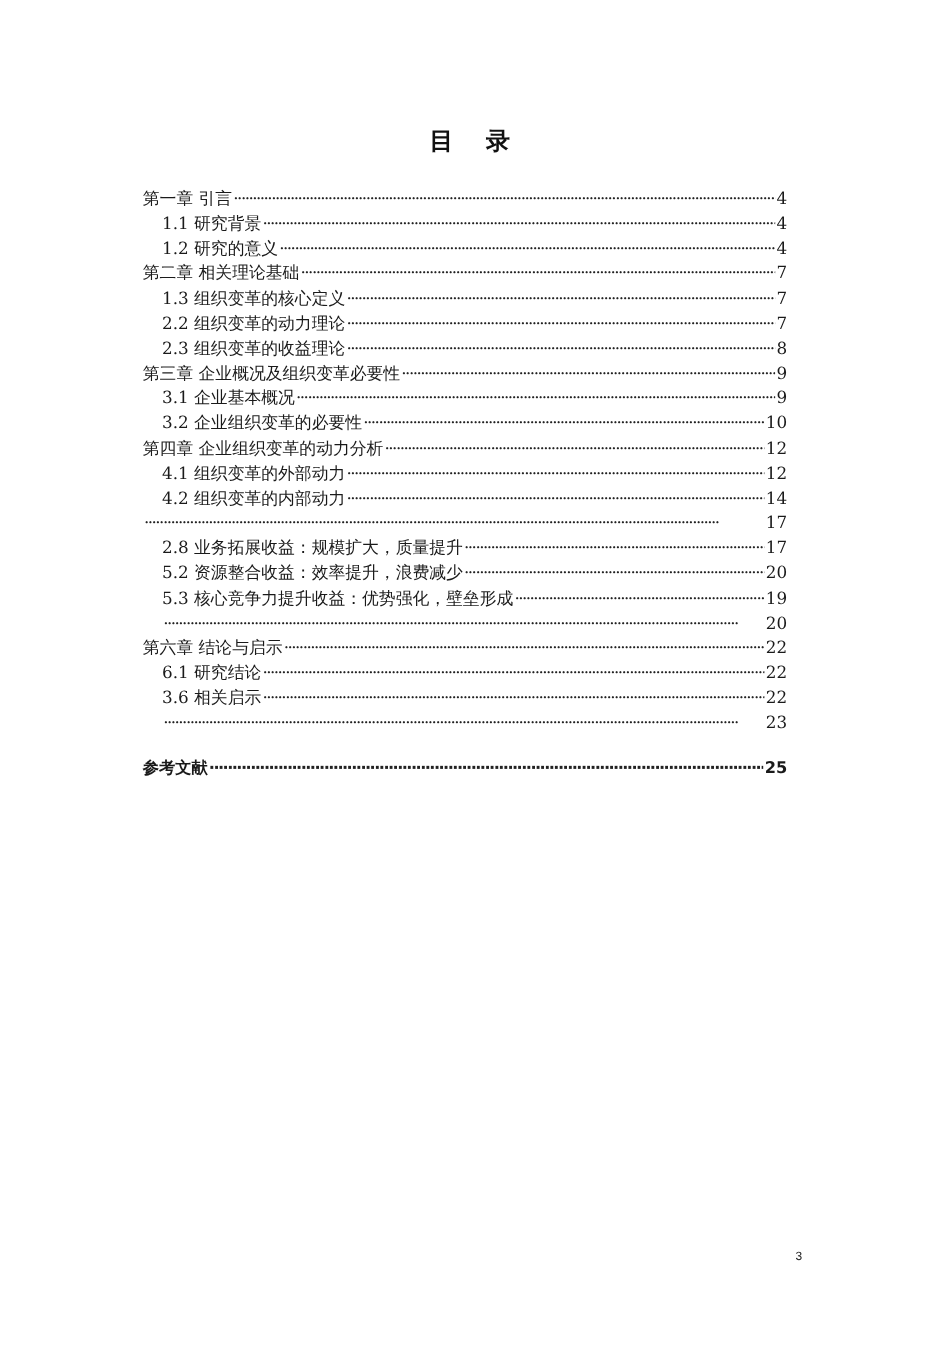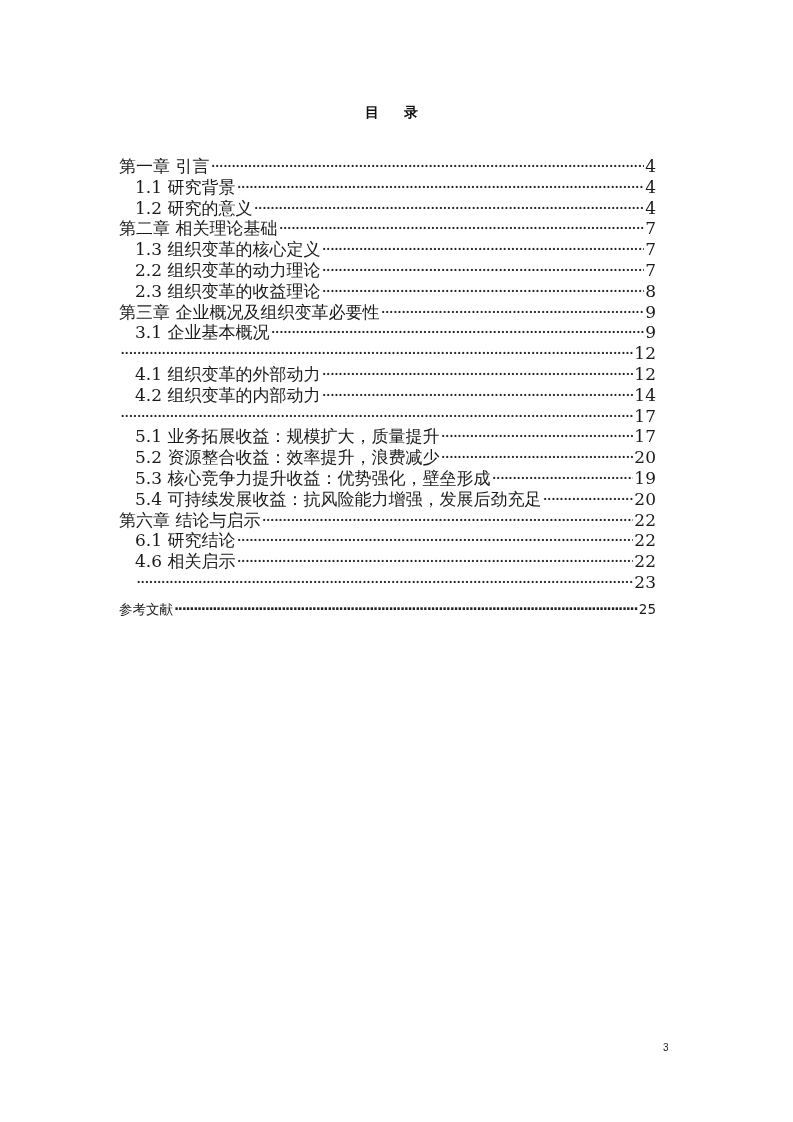--- a/index.html
+++ b/index.html
@@ -1,25 +1,25 @@
 <!DOCTYPE html>
 <html><head>
 <meta charset="utf-8">
 <style>
   html, body { margin: 0; padding: 0; background: #ffffff; }
   body { width: 793px; height: 1122px; position: relative; overflow: hidden; font-family: "DejaVu Serif", "Liberation Serif", serif; color: #1a1a1a; }
-  .page-title { position: absolute; top: 104px; left: 0; width: 793px; text-align: center; font-family: "DejaVu Sans", "Liberation Sans", sans-serif; font-weight: bold; font-size: 14px; letter-spacing: 10px; color: #111; }
+  .page-title { position: absolute; top: 104px; left: 0; width: 793px; text-align: center; font-family: "DejaVu Sans", "Liberation Sans", sans-serif; font-weight: bold; font-size: 20px; letter-spacing: 10px; color: #111; }
   .toc { position: absolute; top: 156px; left: 119px; width: 537px; }
-  .toc-row { display: flex; align-items: flex-end; height: 20.8px; font-size: 17px; line-height: 20.8px; white-space: nowrap; }
+  .toc-row { display: flex; align-items: flex-end; height: 20.8px; font-size: 14px; line-height: 20.8px; white-space: nowrap; }
   .toc-row.sub { padding-left: 16px; }
   .toc-row .label { flex: 0 0 auto; }
   .toc-row .dots { flex: 1 1 auto; overflow: hidden; margin: 0 1px; height: 20.8px; position: relative; }
   .toc-row .dots::after { content: "························································································································································"; position: absolute; left: 0; bottom: 0; letter-spacing: -1.3px; color: #222; }
   .toc-row .page { flex: 0 0 auto; text-align: right; }
-  .toc-row.refs { margin-top: 6px; font-weight: normal; font-family: "DejaVu Sans", "Liberation Sans", sans-serif; font-size: 13.5px; }
+  .toc-row.refs { margin-top: 16px; font-weight: bold; font-family: "DejaVu Sans", "Liberation Sans", sans-serif; font-size: 13.5px; }
   .toc-row.refs .dots::after { font-weight: bold; }
   .page-number { position: absolute; top: 1042px; left: 663px; font-family: "Liberation Sans", sans-serif; font-size: 10px; color: #222; }
 </style>
 </head>
 <body>
 
 <div class="page-title">目 录</div>
 
 <div class="toc">
   <div class="toc-row">
@@ -60,70 +60,75 @@
   <div class="toc-row">
       <span class="label">第三章  企业概况及组织变革必要性 </span>
       <span class="dots"></span>
       <span class="page">9</span>
     </div>
   <div class="toc-row sub">
       <span class="label">3.1  企业基本概况</span>
       <span class="dots"></span>
       <span class="page">9</span>
     </div>
+  <div class="toc-row sub">
+      <span class="label">3.2  企业组织变革的必要性 </span>
+      <span class="dots"></span>
+      <span class="page">10</span>
+    </div>
   <div class="toc-row">
+      <span class="label">第四章  企业组织变革的动力分析</span>
       <span class="dots"></span>
       <span class="page">12</span>
     </div>
   <div class="toc-row sub">
       <span class="label">4.1  组织变革的外部动力 </span>
       <span class="dots"></span>
       <span class="page">12</span>
     </div>
   <div class="toc-row sub">
       <span class="label">4.2  组织变革的内部动力 </span>
       <span class="dots"></span>
       <span class="page">14</span>
     </div>
   <div class="toc-row">
       <span class="dots"></span>
       <span class="page">17</span>
     </div>
   <div class="toc-row sub">
-      <span class="label">5.1  业务拓展收益：规模扩大，质量提升 </span>
+      <span class="label">2.8  业务拓展收益：规模扩大，质量提升 </span>
       <span class="dots"></span>
       <span class="page">17</span>
     </div>
   <div class="toc-row sub">
       <span class="label">5.2  资源整合收益：效率提升，浪费减少 </span>
       <span class="dots"></span>
       <span class="page">20</span>
     </div>
   <div class="toc-row sub">
       <span class="label">5.3  核心竞争力提升收益：优势强化，壁垒形成 </span>
       <span class="dots"></span>
       <span class="page">19</span>
     </div>
   <div class="toc-row sub">
-      <span class="label">5.4  可持续发展收益：抗风险能力增强，发展后劲充足 </span>
       <span class="dots"></span>
       <span class="page">20</span>
     </div>
   <div class="toc-row">
       <span class="label">第六章  结论与启示  </span>
       <span class="dots"></span>
       <span class="page">22</span>
     </div>
   <div class="toc-row sub">
       <span class="label">6.1  研究结论 </span>
       <span class="dots"></span>
       <span class="page">22</span>
     </div>
   <div class="toc-row sub">
-      <span class="label">4.6  相关启示 </span>
+      <span class="label">3.6  相关启示 </span>
       <span class="dots"></span>
       <span class="page">22</span>
     </div>
   <div class="toc-row sub">
       <span class="dots"></span>
       <span class="page">23</span>
     </div>
   <div class="toc-row refs">
       <span class="label">参考文献 </span>
       <span class="dots"></span>

